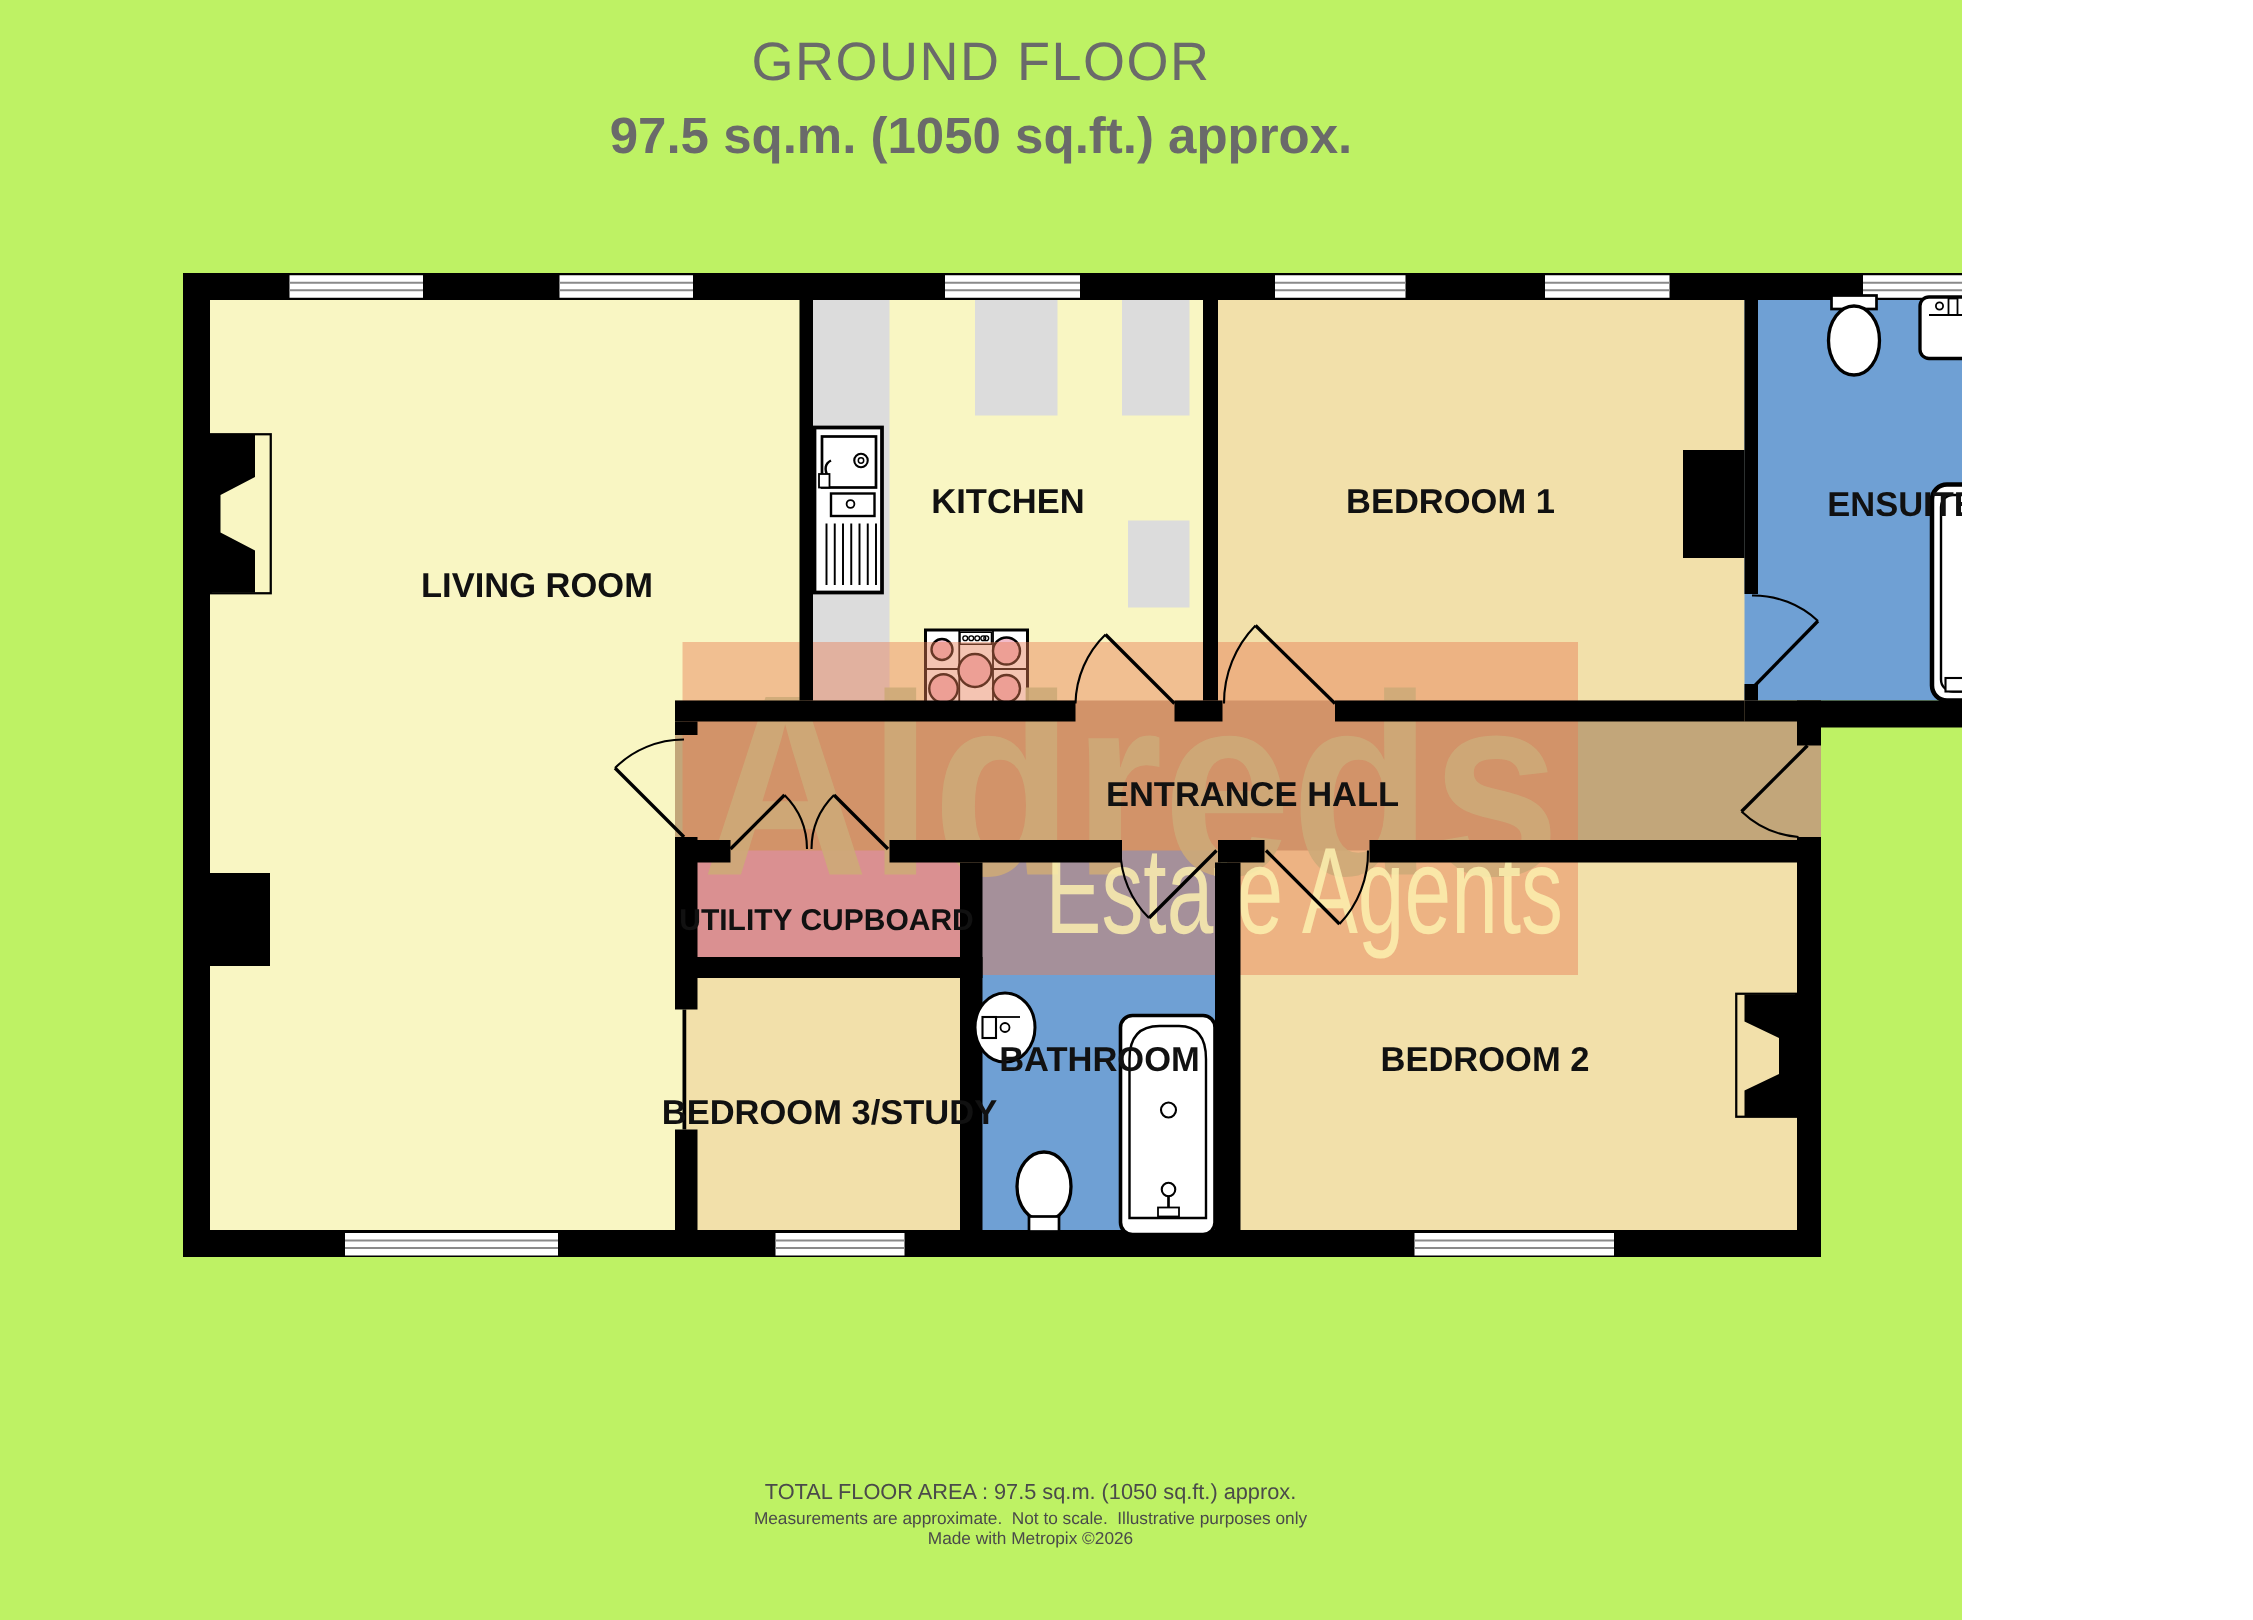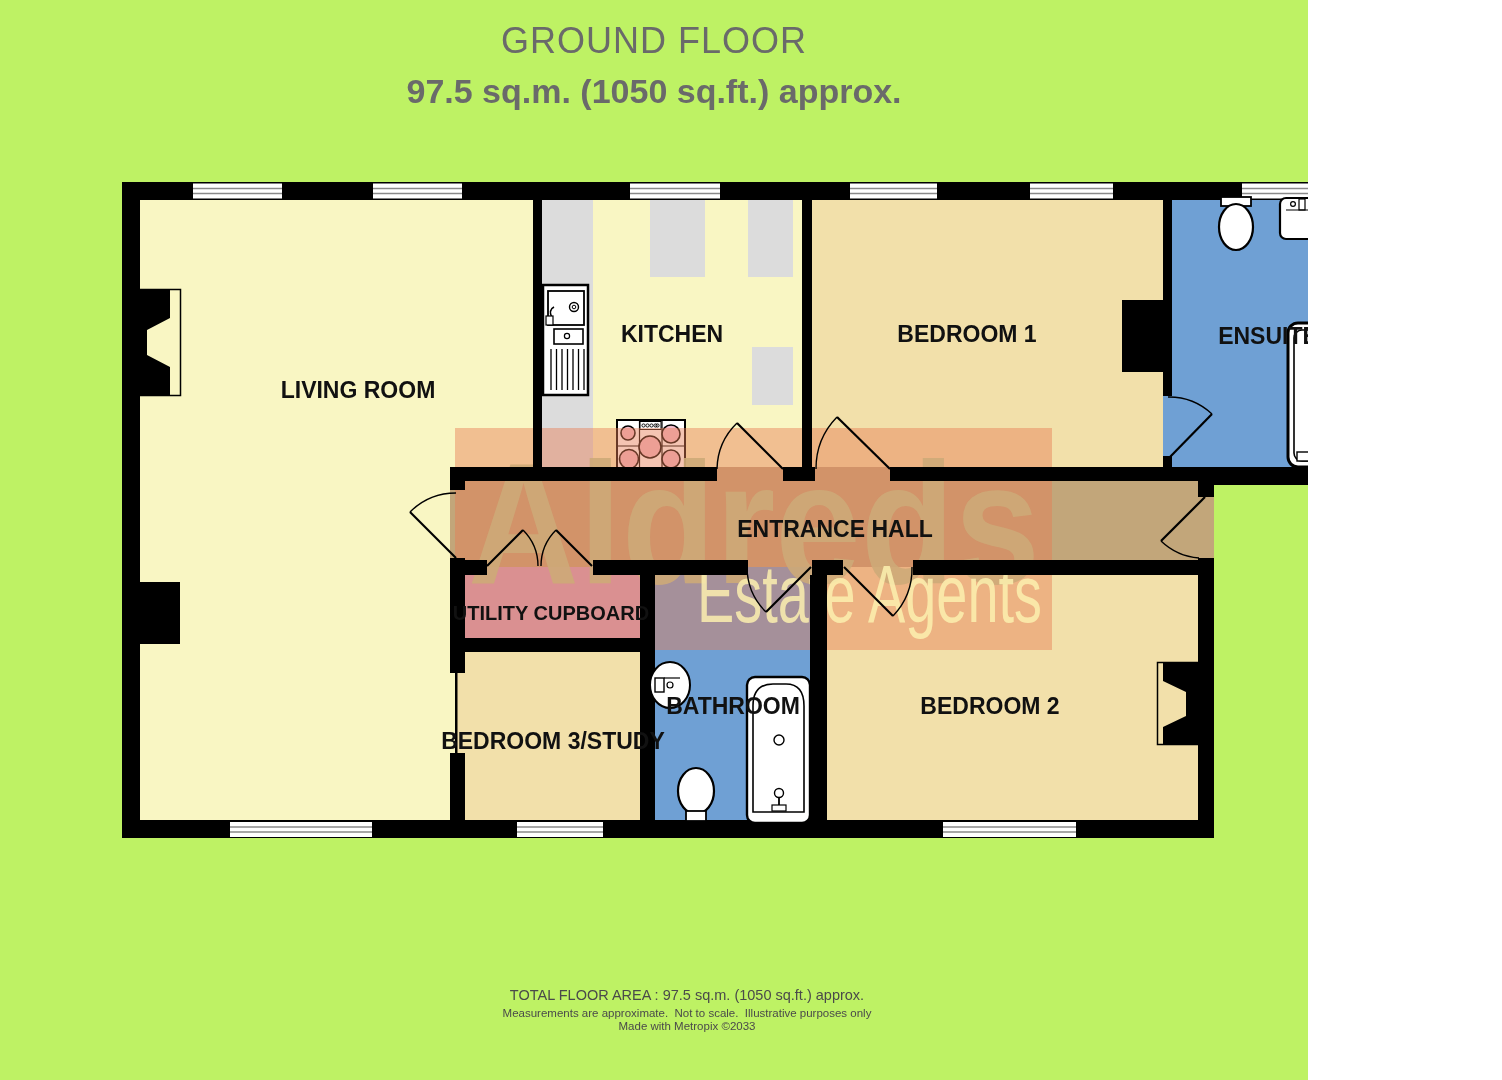--- a/index.html
+++ b/index.html
@@ -273,15 +273,15 @@
       <text class="room-label" x="835" y="537">ENTRANCE HALL</text>
       <text class="room-label-sm" x="551" y="620">UTILITY CUPBOARD</text>
       <text class="room-label" x="733" y="714">BATHROOM</text>
       <text class="room-label" x="990" y="714">BEDROOM 2</text>
       <text class="room-label" x="553" y="749">BEDROOM 3/STUDY</text>
     </g>
   </svg>
 
   <div class="footer-line footer-1">TOTAL FLOOR AREA : 97.5 sq.m. (1050 sq.ft.) approx.</div>
   <div class="footer-line footer-2">Measurements are approximate.  Not to scale.  Illustrative purposes only</div>
-  <div class="footer-line footer-3">Made with Metropix ©2033</div>
+  <div class="footer-line footer-3">Made with Metropix ©2026</div>
 
 </div>
 
 </body></html>

